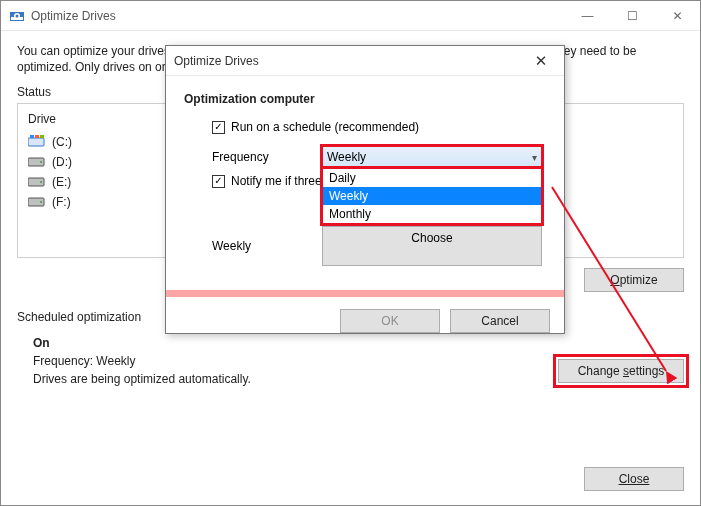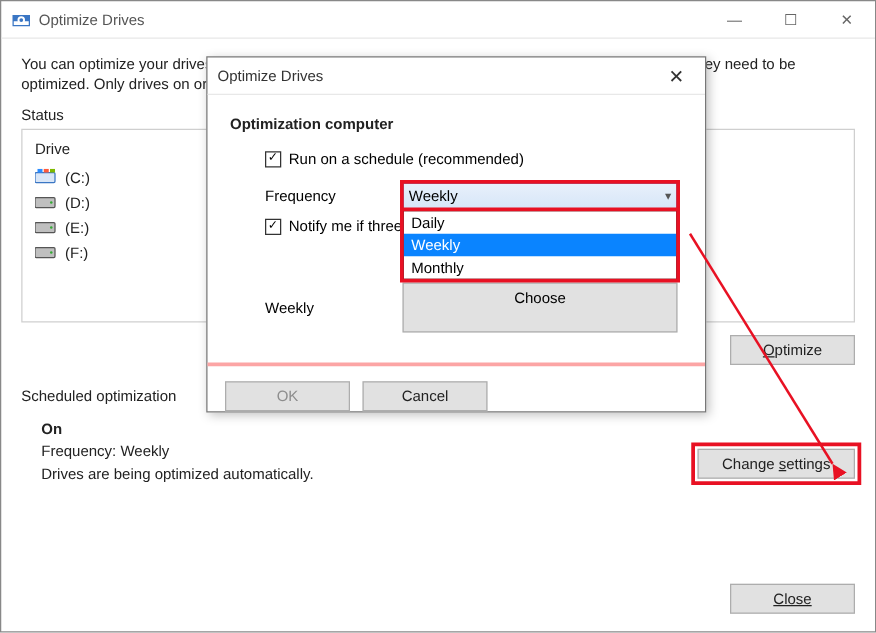--- a/index.html
+++ b/index.html
@@ -47,21 +47,21 @@
   .select-wrap { position:relative; width: 220px;}
   .select-box { height:22px; border:1px solid #3a76c4; background: linear-gradient(#e8f0fb,#d6e6f8); display:flex; align-items:center; padding: 0 4px; outline:3px solid #e81123; outline-offset:-1px;}
   .select-text{ flex:1;}
   .select-chev { color:#555; font-size:10px;}
   .dropdown { position:absolute; top:22px; left:0; width: 220px; border:1px solid #000; background:#fff; outline:3px solid #e81123; outline-offset:-1px;}
   .dd-opt { padding: 2px 6px;}
   .dd-opt.sel { background:#0a84ff; color:#fff;}
   .drives-row { display:flex; align-items:center; margin: 38px 0 10px 28px;}
   .drives-label{ width:110px;}
   .choose-btn { width:220px; height:40px; background:#e1e1e1; border:1px solid #adadad; text-align:center; line-height:22px;}
-  .dlg-btns { display:flex; gap:10px; padding: 12px 14px 0; border-top:3px solid #fca5a5;}
+  .dlg-btns { display:flex; justify-content:flex-end; gap:10px; padding: 12px 14px 0; border-top:7px solid #fca5a5;}
   .anno-arrow { position:absolute; pointer-events:none;}
 
   
   .change-settings-wrap { position:absolute; right:16px; top:358px;}
   .change-settings-wrap .btn { width:126px;}
   .hl { outline:3px solid #e81123; outline-offset:2px;}
 
   u { text-decoration: underline; }
 </style>
 </head>

